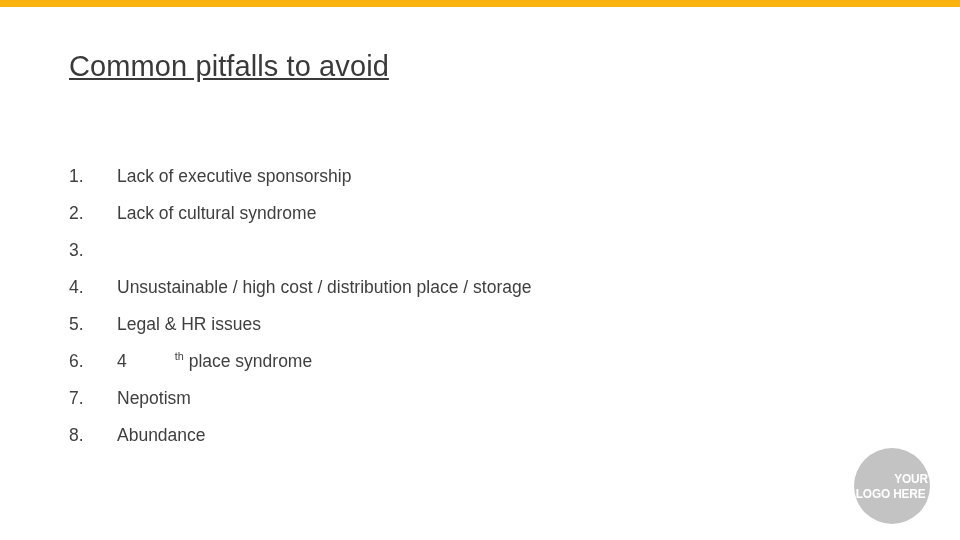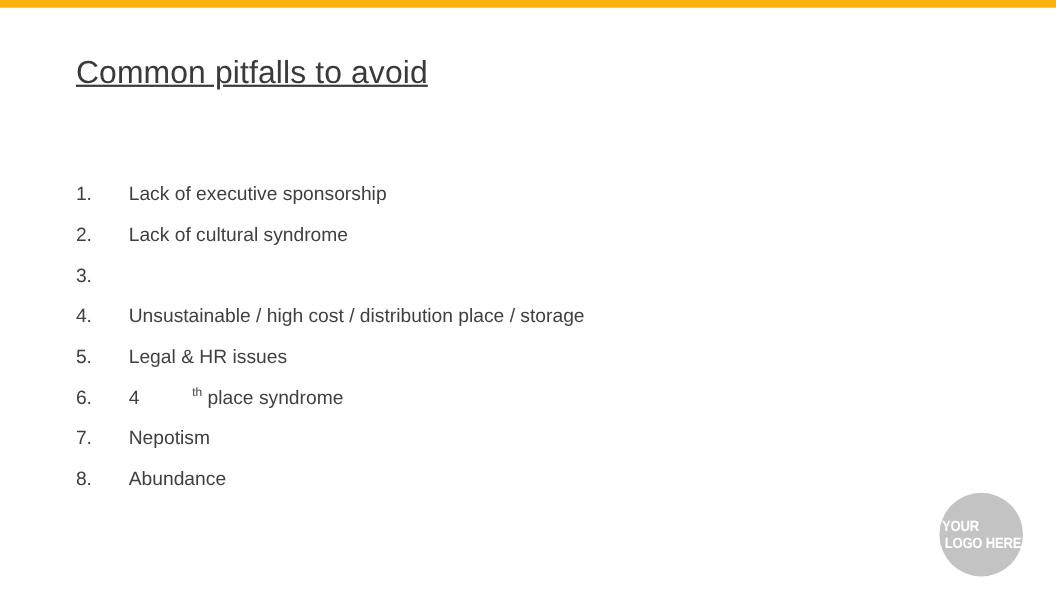--- a/index.html
+++ b/index.html
@@ -76,21 +76,21 @@
   .logo-placeholder {
     position: absolute;
     left: 854px;
     top: 448px;
     width: 76px;
     height: 76px;
     border-radius: 50%;
     background: #c3c3c3;
     display: flex;
     flex-direction: column;
-    align-items: flex-start;
+    align-items: flex-end;
     justify-content: center;
     overflow: hidden;
   }
   .logo-line {
     color: #ffffff;
     font-family: "Liberation Sans", sans-serif;
     font-weight: bold;
     font-size: 13.5px;
     line-height: 15px;
     letter-spacing: -0.2px;

